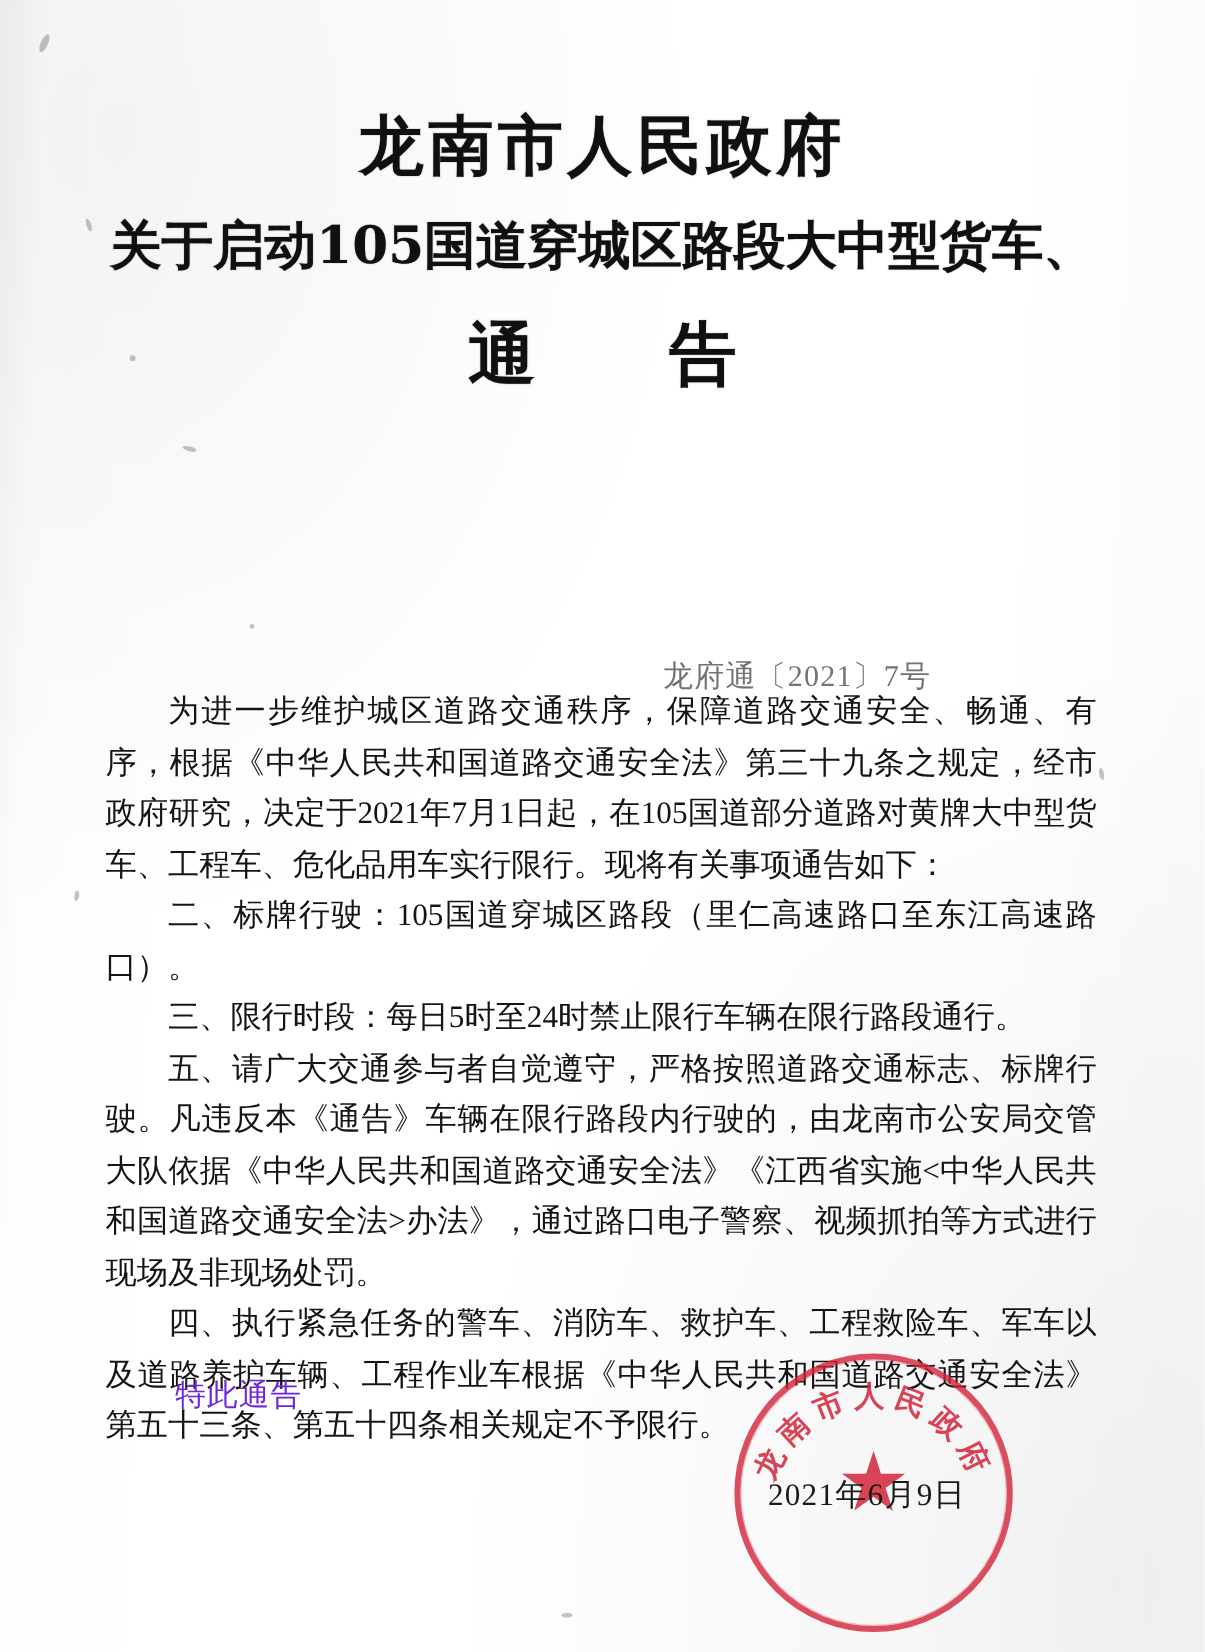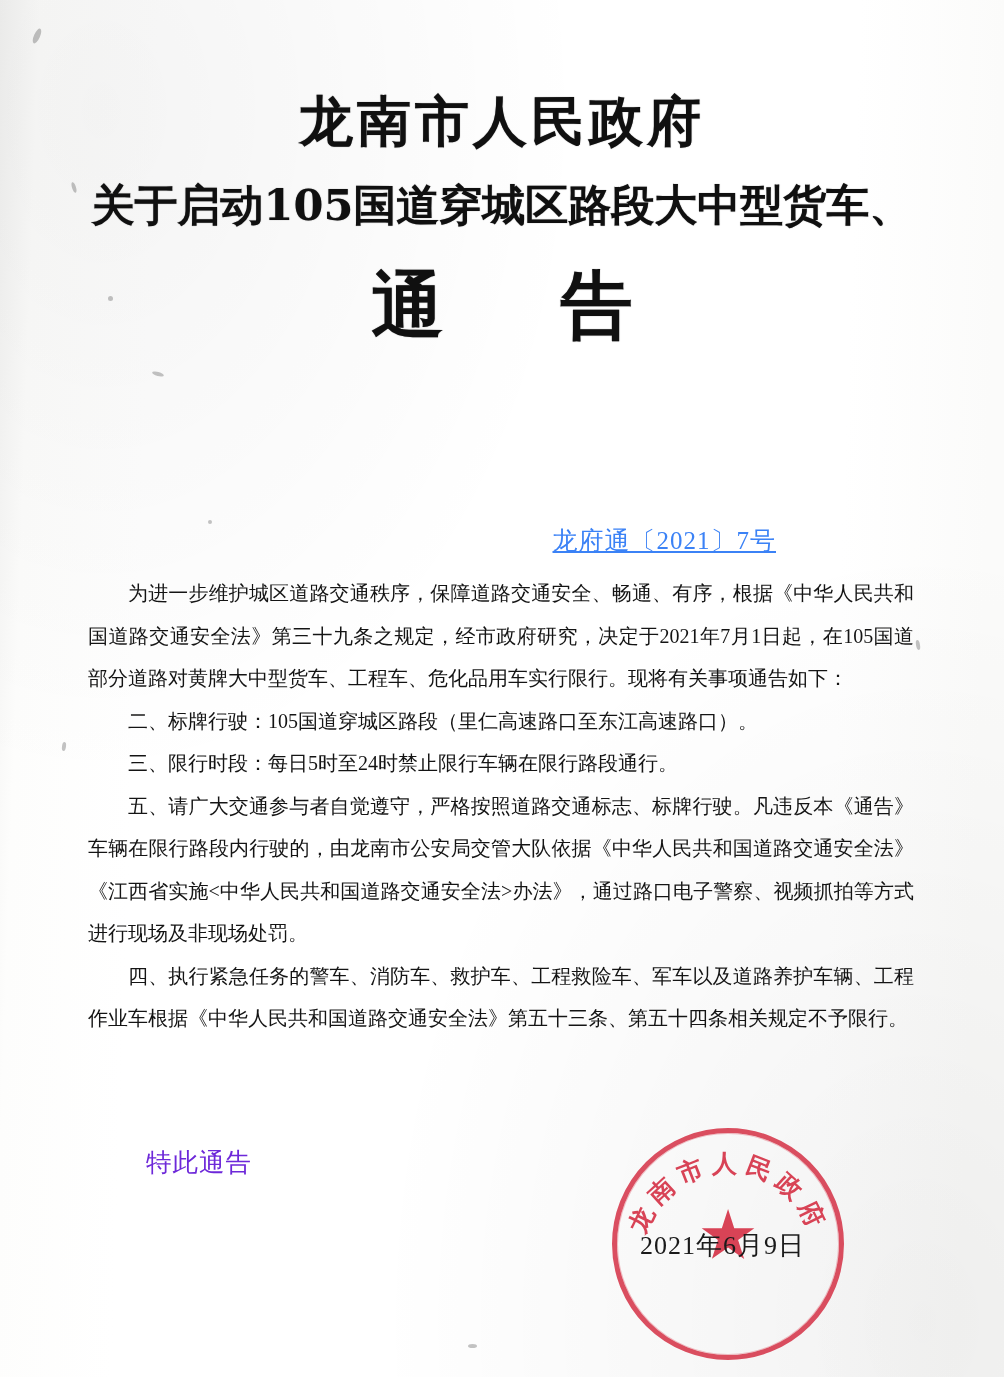--- a/index.html
+++ b/index.html
@@ -62,46 +62,45 @@
     font-size: 43px;
     letter-spacing: 0px;
     line-height: 1.42;
     color: #101010;
     text-shadow: 0 0 1px rgba(0,0,0,0.5);
   }
   .subject-line.l1 { margin-top: 25px; }
   .doctype {
     font-family: "DejaVu Serif", "Liberation Serif", serif;
     font-weight: 700;
-    font-size: 72px;
+    font-size: 56px;
     letter-spacing: 46px;
     text-indent: 46px;
     margin-top: 22px;
     color: #101010;
     text-shadow: 0 0 1px rgba(0,0,0,0.55);
   }
 
   
   .docnum {
     position: absolute;
     right: 108px;
-    top: 524px;
+    top: 547px;
     font-size: 25px;
     letter-spacing: 1px;
-    color: #3b82f6;
-    text-decoration: underline;
+    color: #737373;
   }
 
   
   .body-text {
     position: absolute;
     left: 88px;
     top: 572px;
     width: 826px;
-    font-size: 20px;
+    font-size: 26px;
     line-height: 42.5px;
     color: #141414;
     text-align: justify;
     text-justify: inter-ideograph;
   }
   .body-text p {
     margin: 0;
     text-indent: 2em;
   }
 

